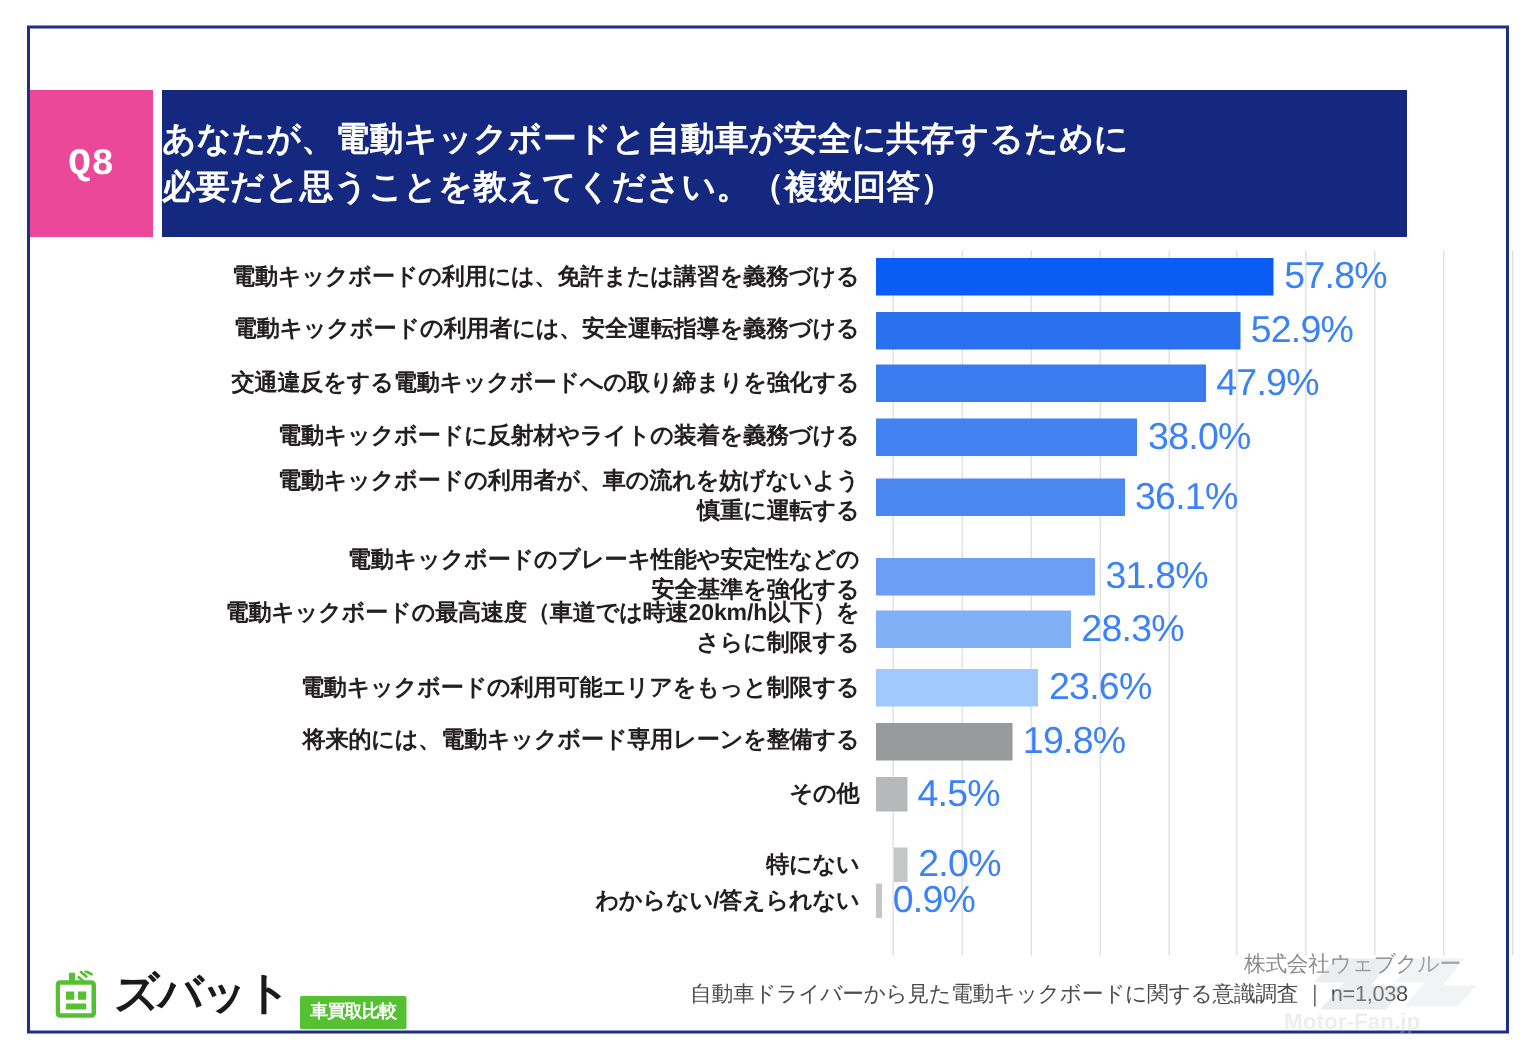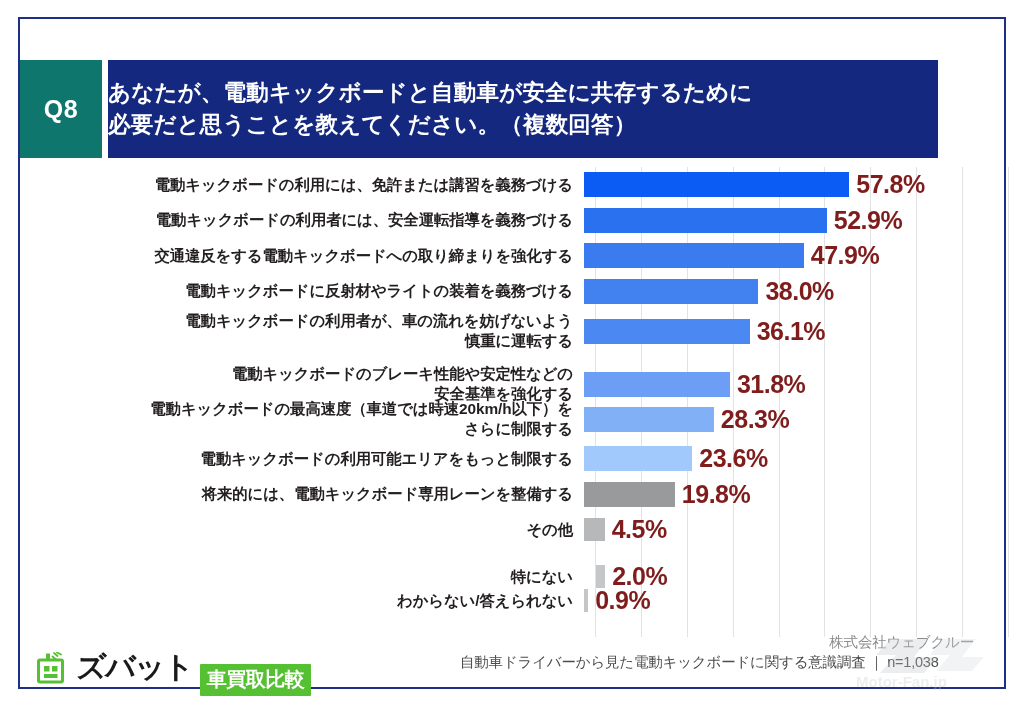--- a/index.html
+++ b/index.html
@@ -30,28 +30,29 @@
     position: absolute;
     left: 0px;
     top: 41px;
     width: 918px;
     height: 98px;
     display: flex;
     align-items: stretch;
   }
   #q-badge {
     width: 82px;
-    background: #0f766e;
+    background: #ec4899;
     color: #ffffff;
     display: flex;
     align-items: center;
     justify-content: center;
     font-size: 25px;
     font-weight: bold;
     letter-spacing: 0.5px;
+    font-family: Liberation Mono, monospace;
   }
   #q-gap { width: 6px; background: #ffffff; }
   #q-title {
     flex: 1;
     background: #14287f;
     color: #ffffff;
     display: flex;
     flex-direction: column;
     justify-content: center;
     box-sizing: border-box;
@@ -100,22 +101,22 @@
     align-items: center;
   }
   .bar {
     height: 25px;
     border-radius: 0;
   }
   .bar.small { height: 23px; }
   .bar-value {
     margin-left: 7px;
     font-size: 25px;
-    font-weight: bold;
-    color: #7f1d1d;
+    font-weight: normal;
+    color: #3b82f6;
     letter-spacing: -0.5px;
     white-space: nowrap;
   }
 
   
   #gridlines {
     position: absolute;
     left: 575px;
     top: 0;
     width: 413px;
@@ -153,21 +154,21 @@
   #logo-text {
     font-size: 30px;
     font-weight: bold;
     color: #1a1a1a;
     letter-spacing: -1.5px;
   }
   #logo-tag {
     margin-left: 7px;
     background: #55c032;
     color: #ffffff;
-    font-size: 20px;
+    font-size: 12px;
     font-weight: bold;
     padding: 2px 7px 3px 7px;
     letter-spacing: -0.5px;
     border-radius: 1px;
     margin-top: 25px;
   }
   #survey-note {
     position: absolute;
     left: 440px;
     top: 22px;

